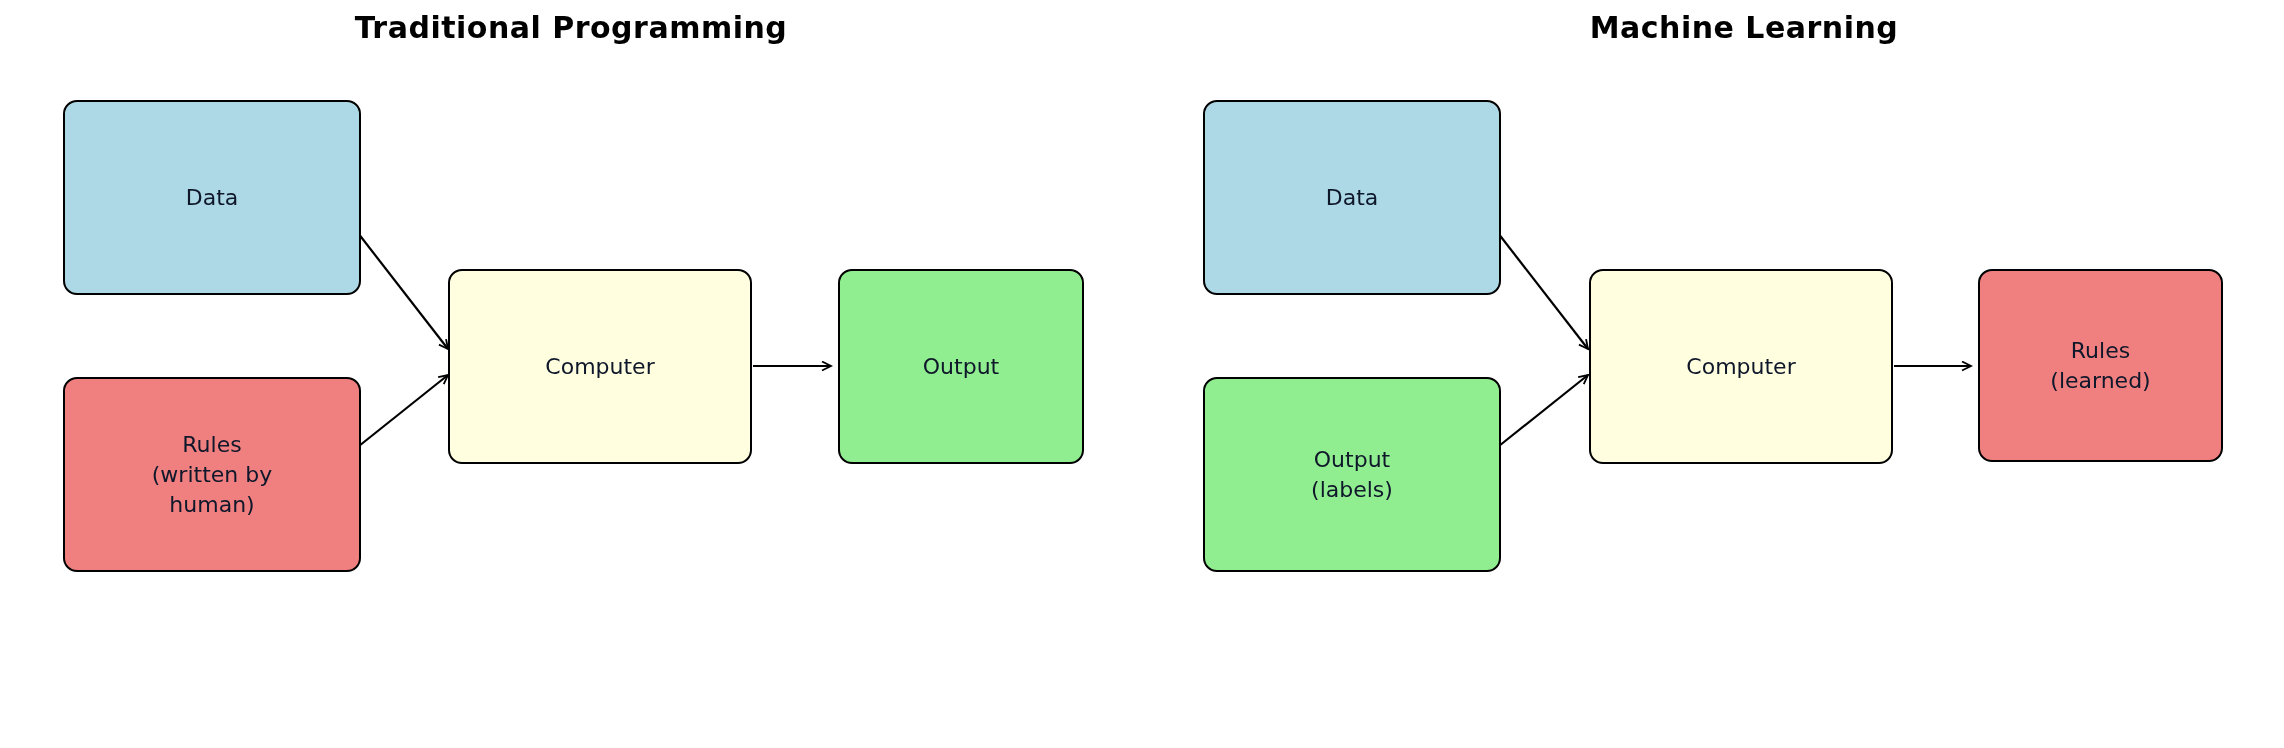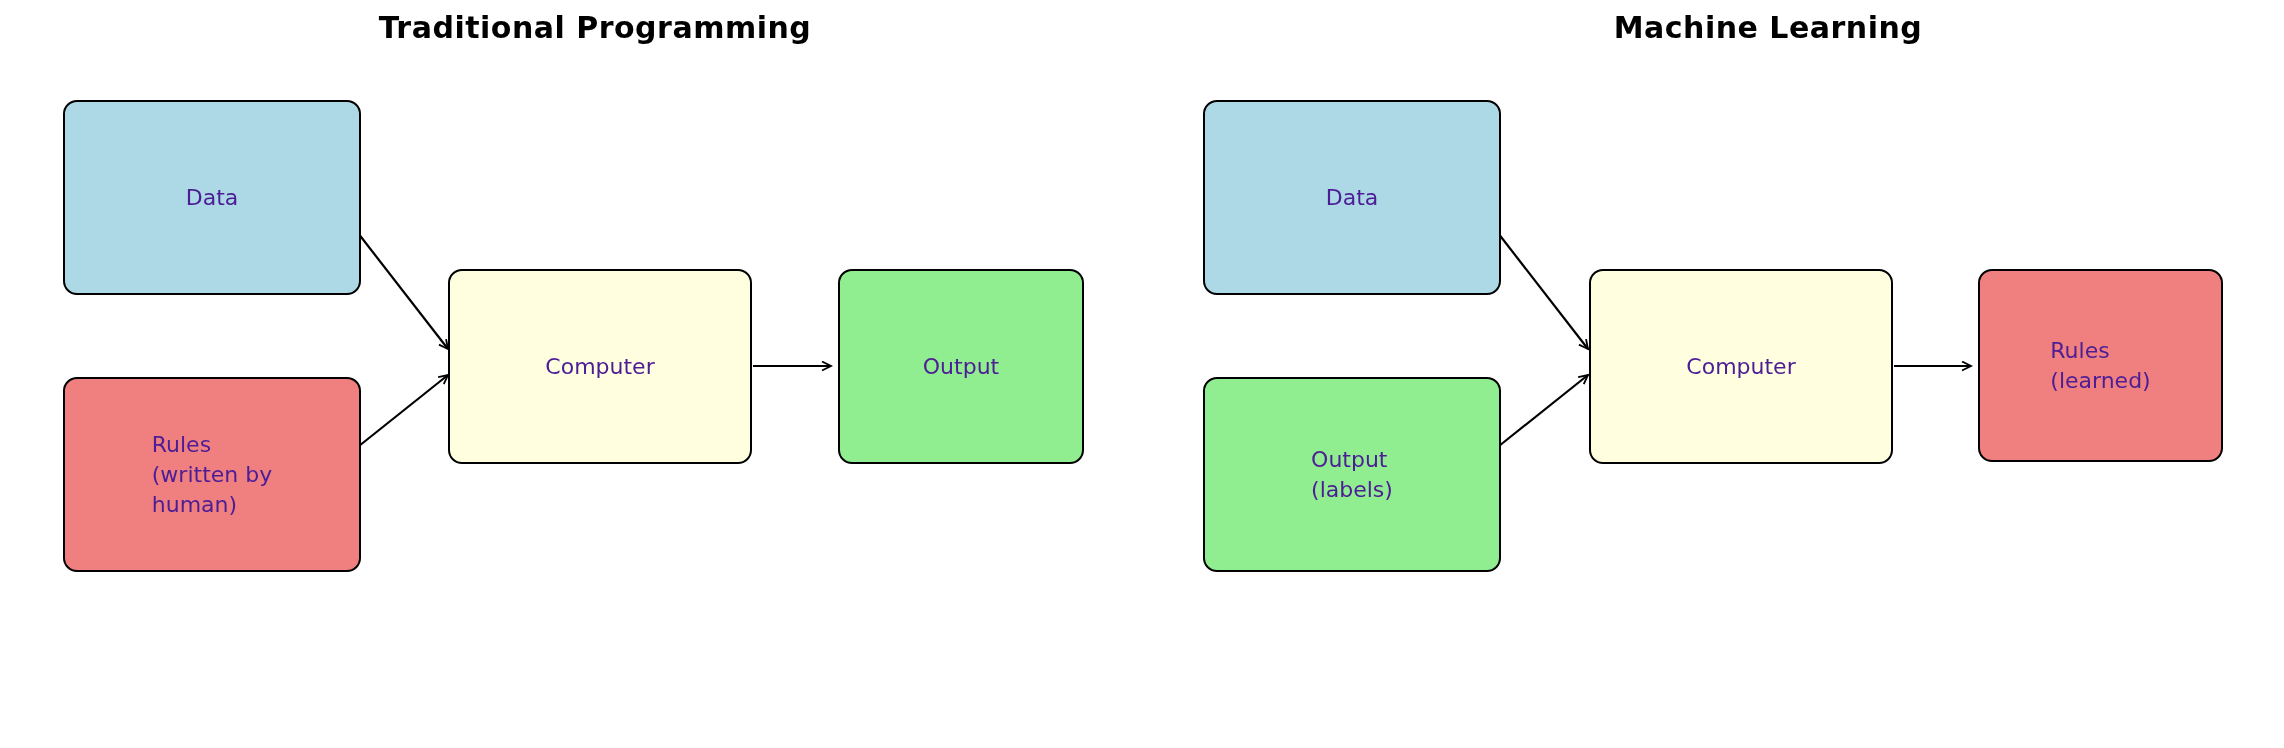--- a/index.html
+++ b/index.html
@@ -24,36 +24,35 @@
   }
   .panel-title {
     position: absolute;
     top: 10px;
     width: 1142px;
     text-align: center;
     font-size: 30px;
     font-weight: bold;
     color: #000000;
     letter-spacing: 0.5px;
-    padding-left: 24px;
   }
   .panel-title.left  { left: 0; }
   .panel-title.right { left: 1173px; }
   .node {
     position: absolute;
     box-sizing: border-box;
     border: 2.5px solid #000000;
     border-radius: 14px;
     display: flex;
     align-items: center;
     justify-content: center;
-    text-align: left;
+    text-align: center;
     font-size: 22px;
     line-height: 30px;
-    color: #4c1d95;
+    color: #0f172a;
     white-space: pre-line;
   }
   
   .n-tp-data     { left: 63px;   top: 100px; width: 298px; height: 195px; }
   .n-tp-rules    { left: 63px;   top: 377px; width: 298px; height: 195px; }
   .n-tp-computer { left: 448px;  top: 269px; width: 304px; height: 195px; }
   .n-tp-output   { left: 838px;  top: 269px; width: 246px; height: 195px; }
   
   .n-ml-data     { left: 1203px; top: 100px; width: 298px; height: 195px; }
   .n-ml-output   { left: 1203px; top: 377px; width: 298px; height: 195px; }

